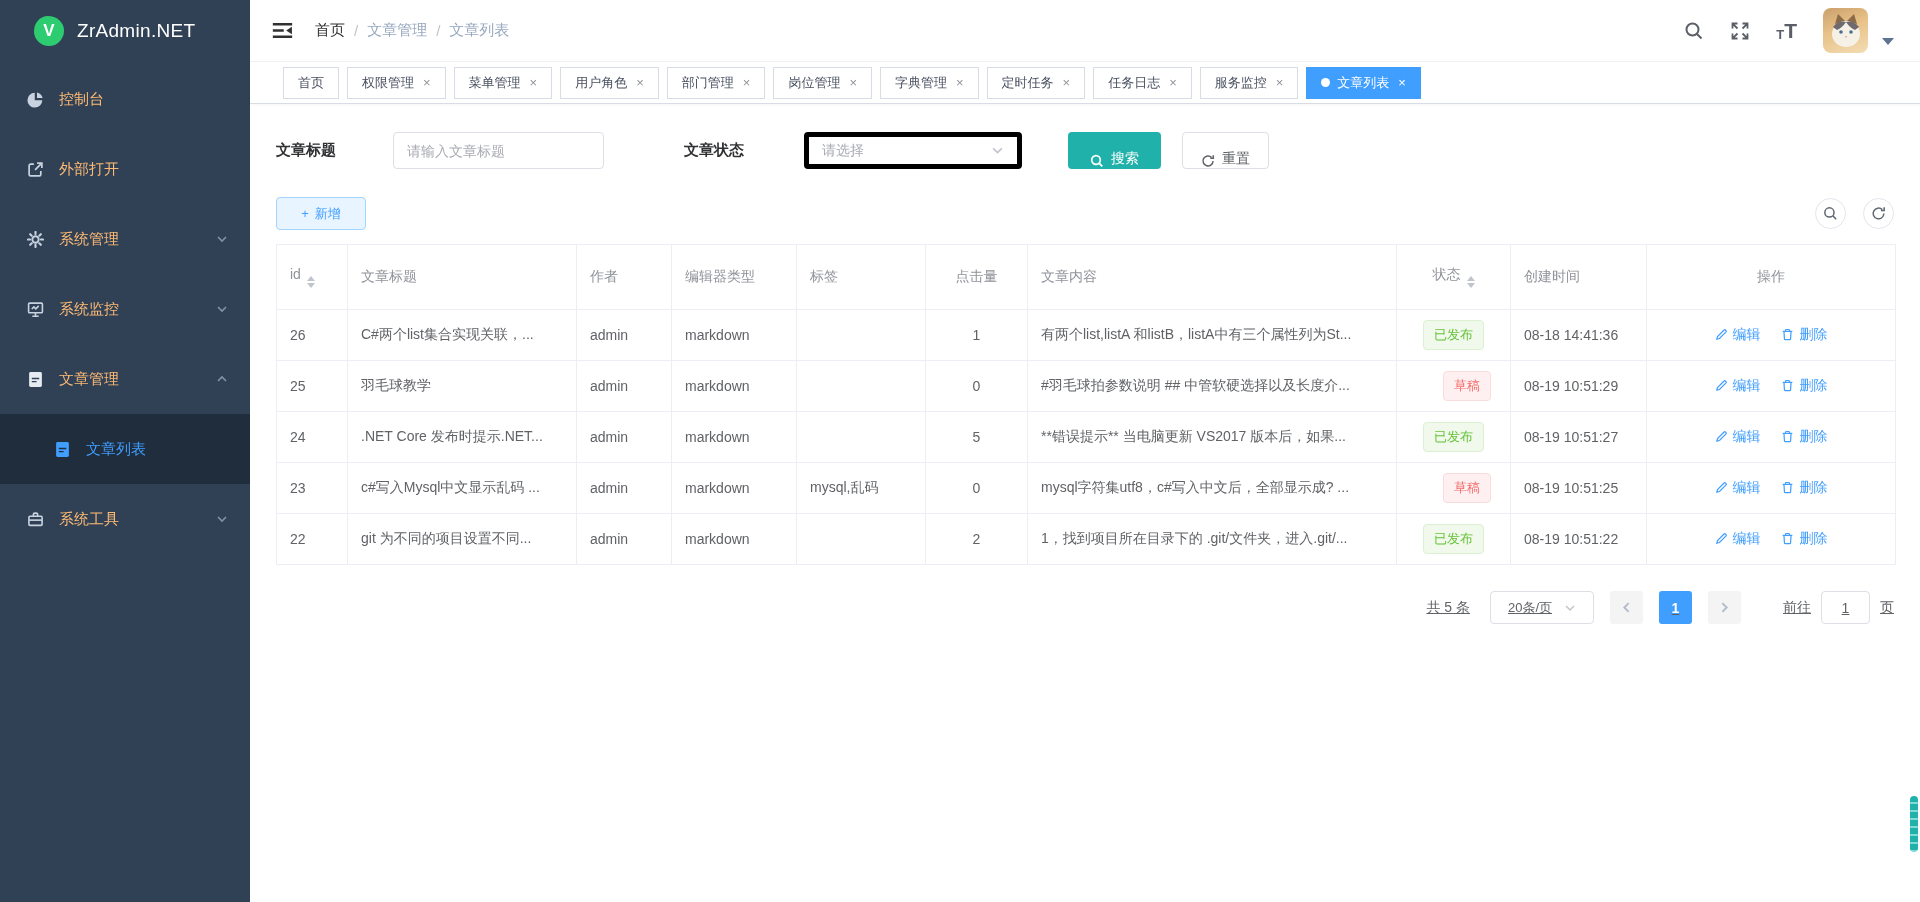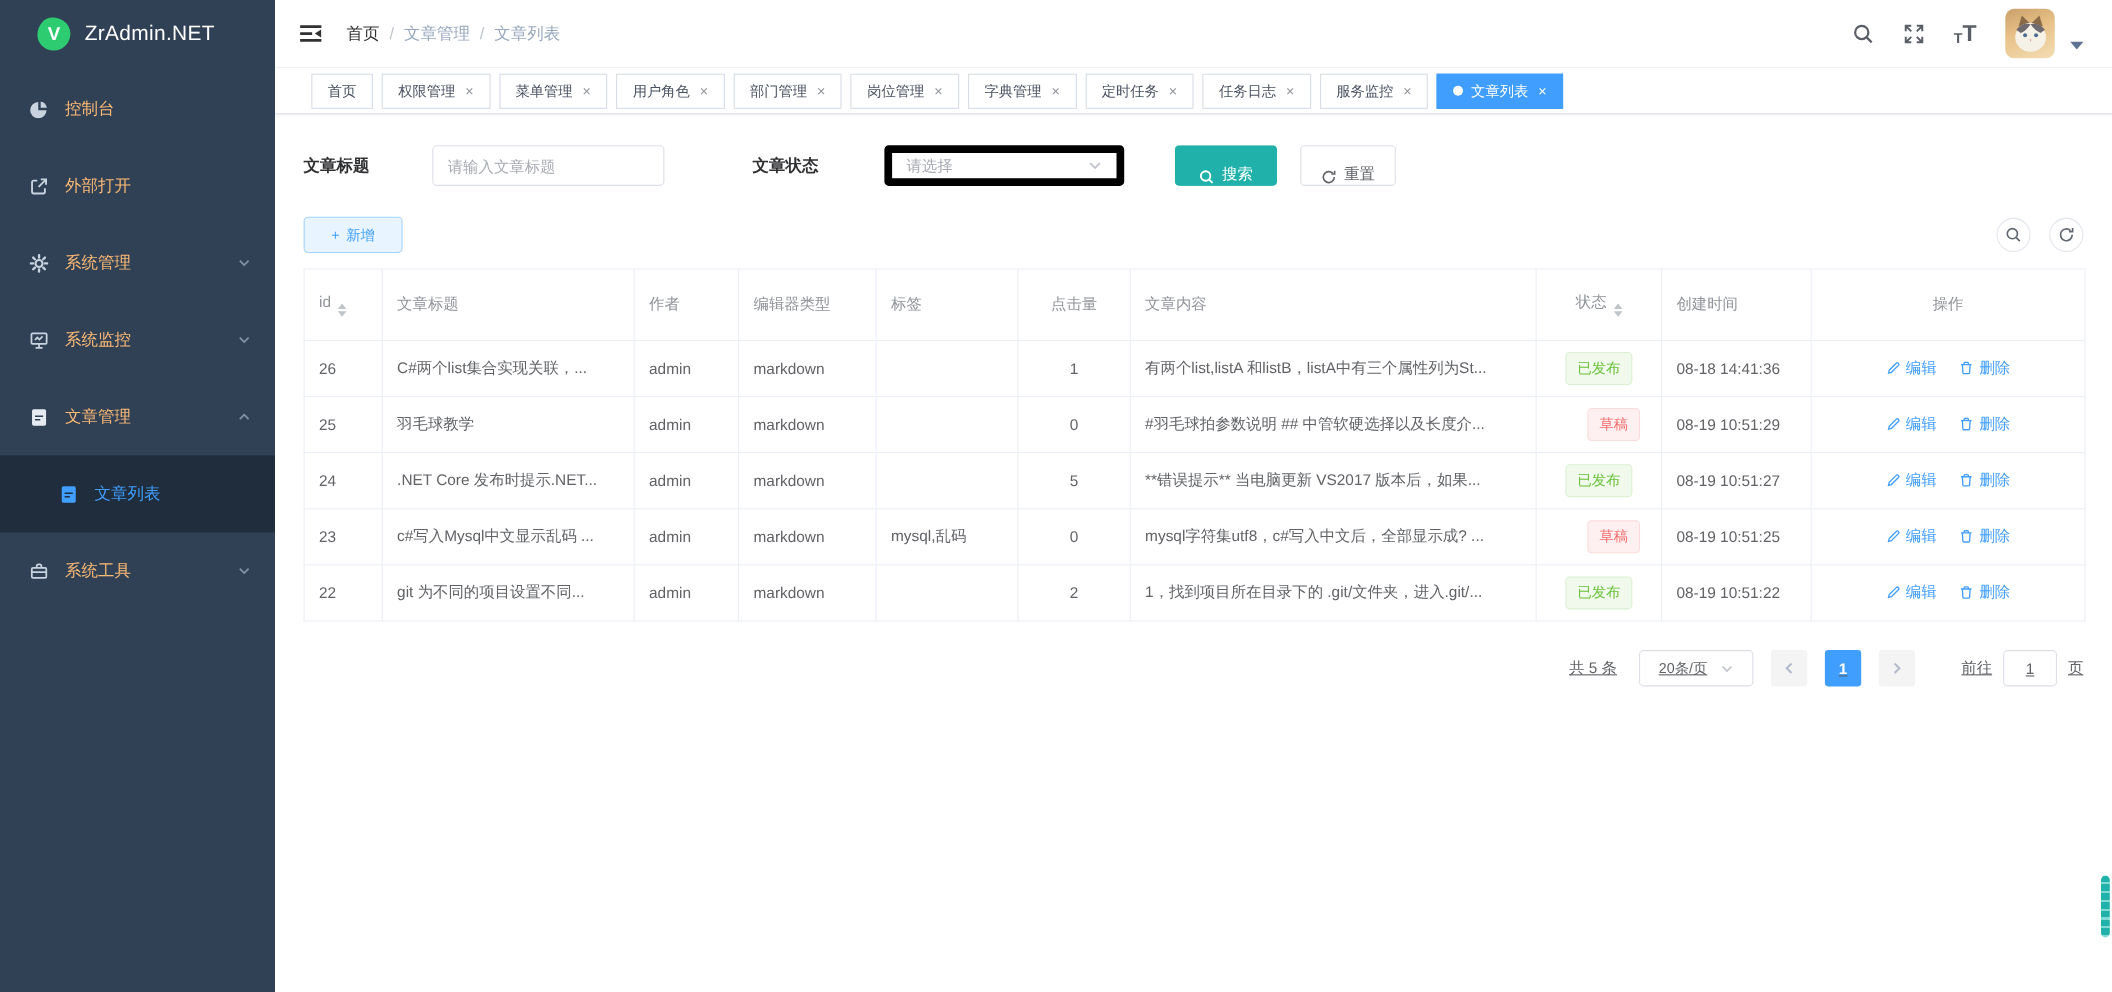--- a/index.html
+++ b/index.html
@@ -55,21 +55,21 @@
   .tag-dot { width:9px; height:9px; border-radius:50%; background:#fff; margin-right:7px; }
 
   
   .content { flex:1; position:relative; }
   .filter-row { display:flex; align-items:center; margin:28px 0 0 26px; }
   .f-label { font-size:15px; font-weight:bold; color:#303133; }
   .f-input { width:211px; height:37px; border:1px solid #dcdfe6; border-radius:4px; margin-left:57px;
              font-size:14px; padding:0 13px; color:#606266; outline:none; font-family:inherit; }
   .f-input::placeholder { color:#a8abb2; }
   .f-label2 { margin-left:80px; }
-  .f-select { width:218px; height:37px; border:7px solid #000000; border-radius:4px; margin-left:60px;
+  .f-select { width:218px; height:37px; border:5px solid #000000; border-radius:4px; margin-left:60px;
               display:flex; align-items:center; justify-content:space-between; padding:0 13px; cursor:pointer; }
   .f-select .sel-text { color:#a8abb2; font-size:14px; }
   .sel-chevron { display:inline-flex; color:#c0c4cc; }
   .btn { height:37px; border-radius:4px; display:inline-flex; align-items:flex-end; justify-content:center;
          font-size:14px; cursor:pointer; border:1px solid transparent; gap:7px; font-family:inherit; }
   .btn-search { background:#20b2aa; color:#fff; width:93px; margin-left:46px; }
   .btn-reset { background:#fff; color:#606266; border-color:#dcdfe6; width:87px; margin-left:21px; }
 
   
   .toolbar-row { display:flex; align-items:center; margin:28px 26px 0 26px; }

